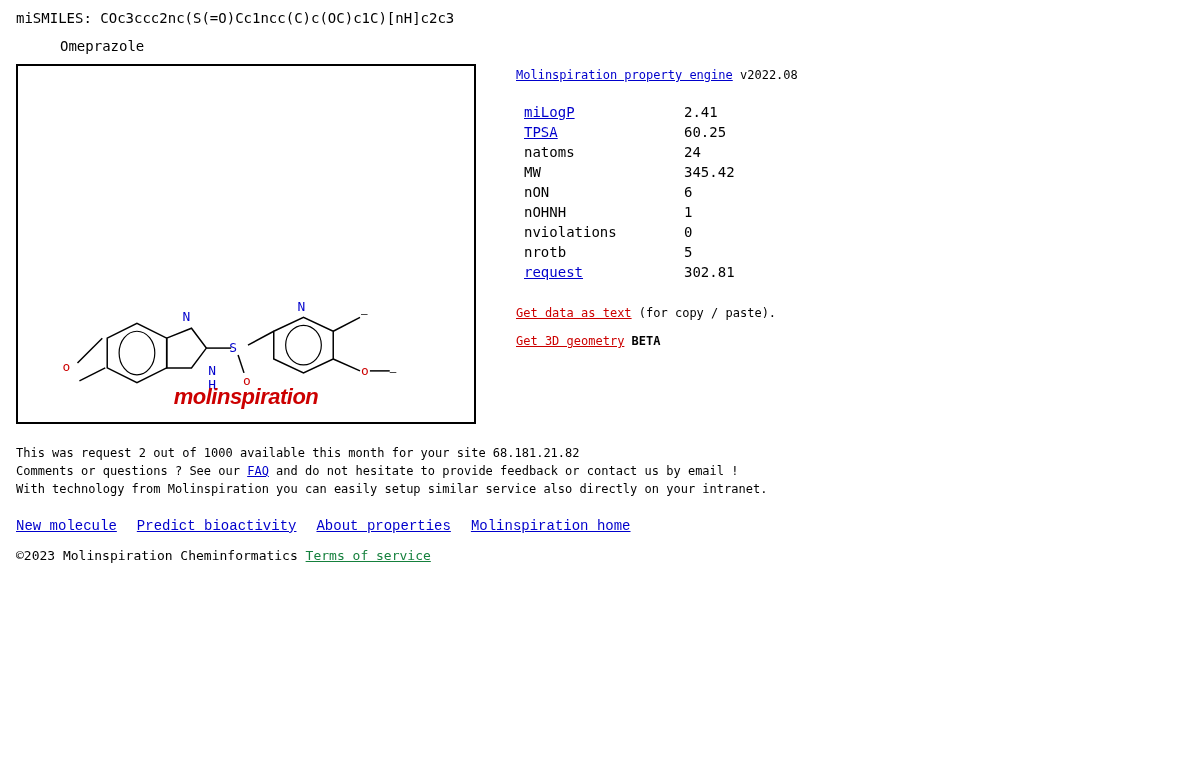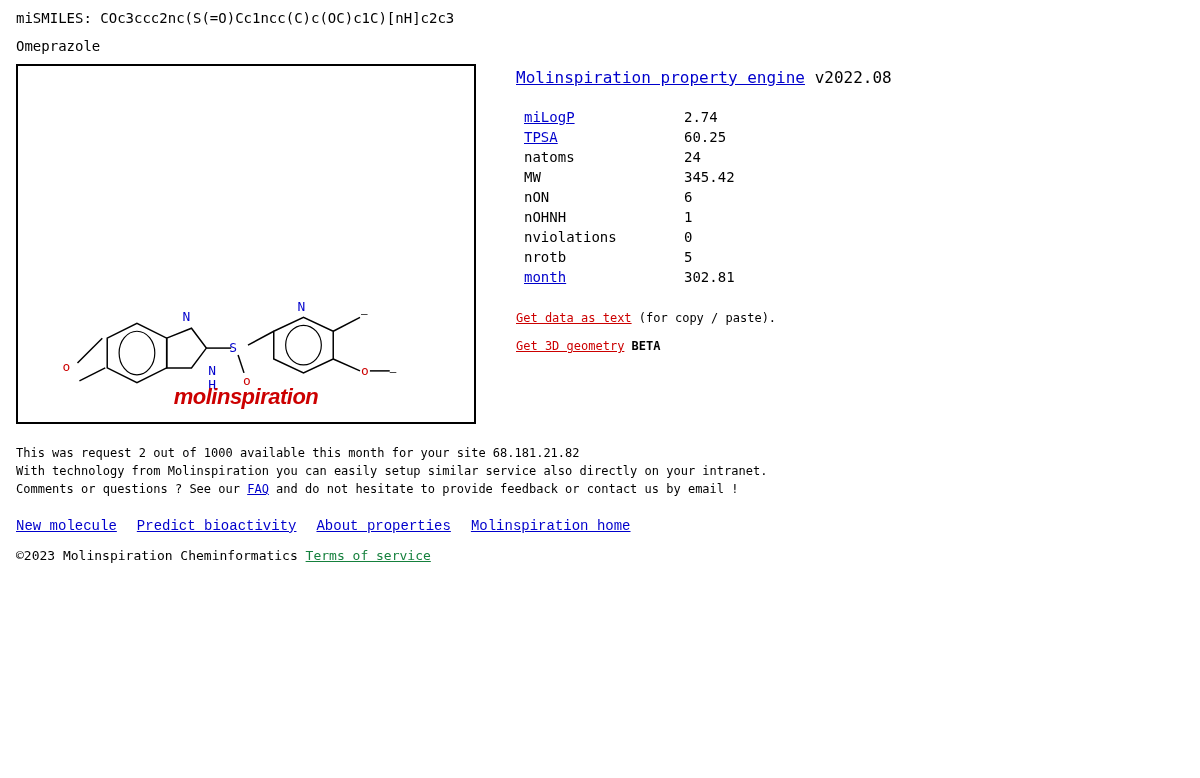--- a/index.html
+++ b/index.html
@@ -12,20 +12,21 @@
     }
     .header-smiles {
       font-family: monospace;
       font-size: 14px;
       margin-bottom: 12px;
     }
     .header-name {
       font-family: monospace;
       font-size: 14px;
       margin-bottom: 10px;
+      margin-left: 44px;
     }
     .main-layout {
       display: flex;
       flex-direction: row;
       gap: 40px;
       align-items: flex-start;
       margin-bottom: 20px;
     }
     .molecule-box {
       border: 2px solid #000;
@@ -57,21 +58,21 @@
       font-style: italic;
       color: #cc0000;
       letter-spacing: -0.5px;
     }
     .properties-panel {
       flex: 1;
       padding-top: 4px;
     }
     .engine-title {
       font-family: monospace;
-      font-size: 16px;
+      font-size: 12px;
       margin-bottom: 20px;
     }
     .engine-link {
       color: #0000cc;
       text-decoration: underline;
     }
     .prop-table {
       border-collapse: collapse;
       margin-bottom: 24px;
     }
@@ -183,21 +184,21 @@
   <div class="properties-panel">
     <div class="engine-title">
       <a class="engine-link" href="#">Molinspiration property engine</a>
       <span>v2022.08</span>
     </div>
 
     <table class="prop-table">
       <tbody id="prop-tbody">
       <tr>
             <td><a class="prop-link" href="#">miLogP</a></td>
-            <td>2.74</td>
+            <td>2.41</td>
           </tr>
           <tr>
             <td><a class="prop-link" href="#">TPSA</a></td>
             <td>60.25</td>
           </tr>
           <tr>
             <td>natoms</td>
             <td>24</td>
           </tr>
           <tr>
@@ -214,41 +215,41 @@
           </tr>
           <tr>
             <td>nviolations</td>
             <td>0</td>
           </tr>
           <tr>
             <td>nrotb</td>
             <td>5</td>
           </tr>
           <tr>
-            <td><a class="prop-link" href="#">month</a></td>
+            <td><a class="prop-link" href="#">request</a></td>
             <td>302.81</td>
           </tr>
         </tbody>
     </table>
 
     <div class="action-line">
       <a class="action-link" href="#">Get data as text</a><span> (for copy / paste).</span>
     </div>
     <div class="action-line">
       <a class="action-link" href="#">Get 3D geometry</a><span style="font-weight:bold;"> BETA</span>
     </div>
   </div>
 </div>
 
 <div class="info-section">
   <div>This was request 2 out of 1000 available this month for your site 68.181.21.82</div>
-  <div>With technology from Molinspiration you can easily setup similar service also directly on your intranet.</div>
   <div>
     <span>Comments or questions ? See our </span><a class="faq-link" href="#">FAQ</a><span> and do not hesitate to provide feedback or contact us by email !</span>
   </div>
+  <div>With technology from Molinspiration you can easily setup similar service also directly on your intranet.</div>
 </div>
 
 <div class="footer-links" id="footer-links-container">
 <a href="#">New molecule</a><a href="#">Predict bioactivity</a><a href="#">About properties</a><a href="#">Molinspiration home</a></div>
 
 <div class="copyright">
   <span>©2023 Molinspiration Cheminformatics </span><a href="#">Terms of service</a>
 </div>
 
 </body></html>

